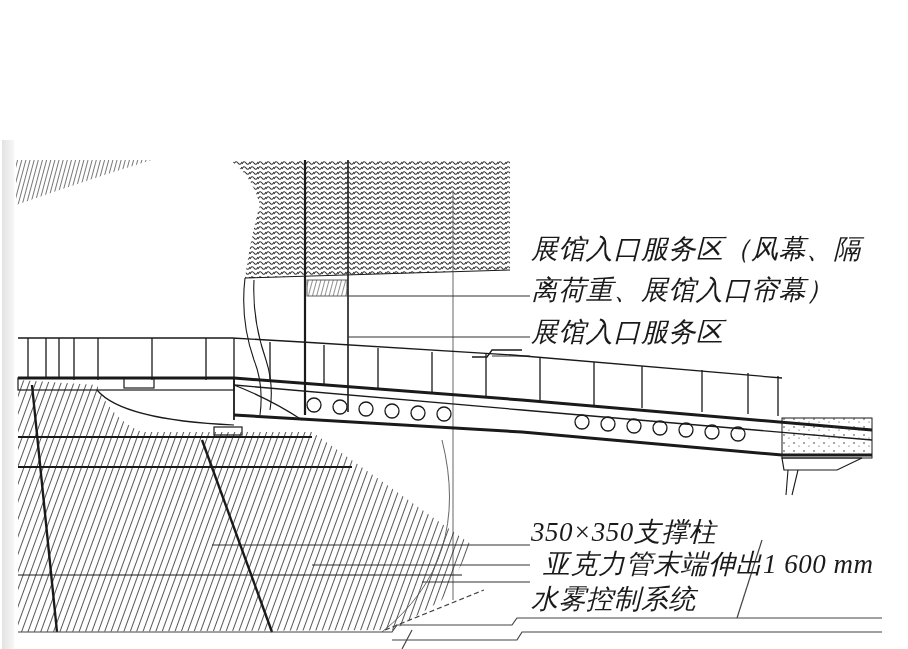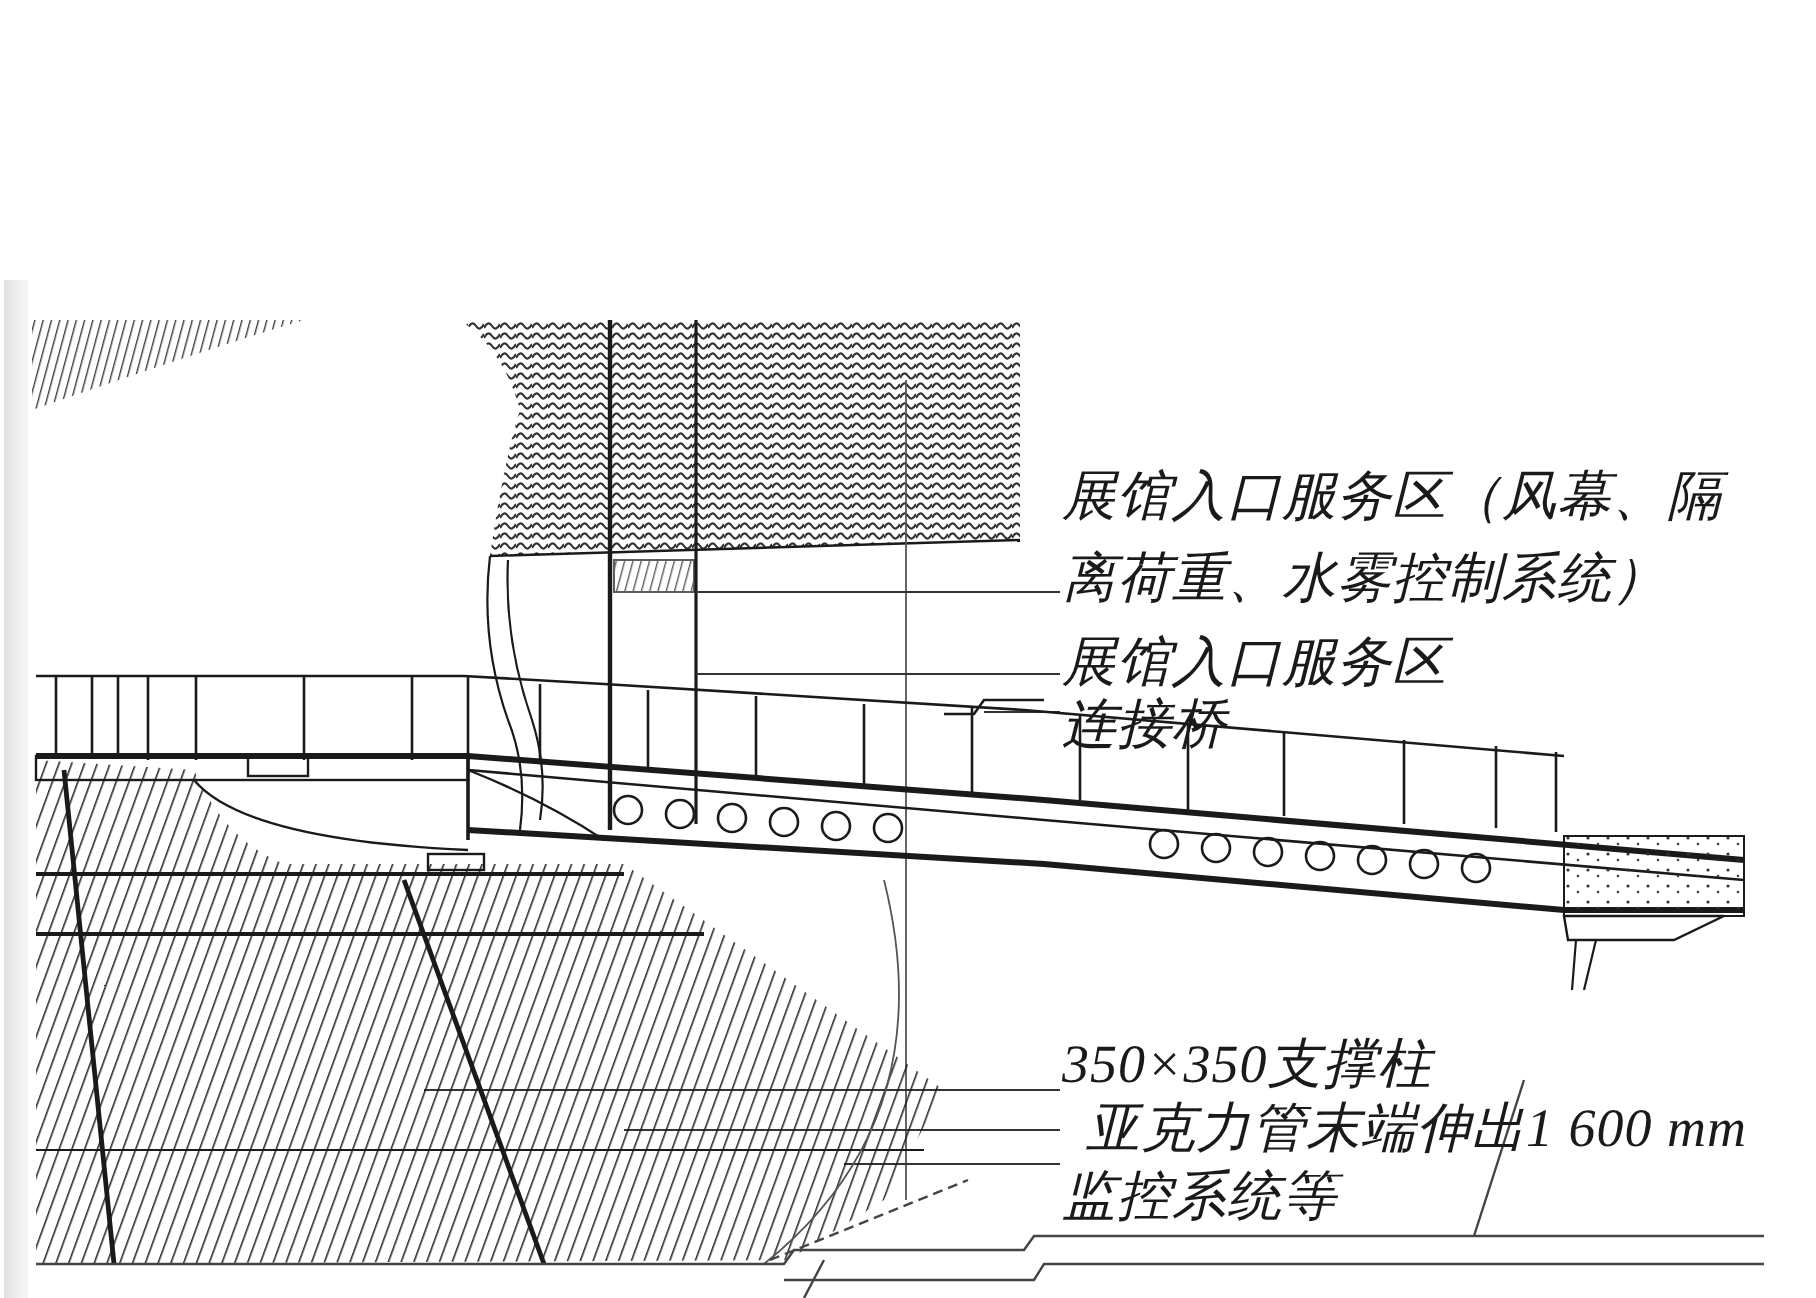--- a/index.html
+++ b/index.html
@@ -128,30 +128,27 @@
       <path d="M16 632 L390 632 L395 625 L510 625 L515 618 L880 618"></path>
       <path d="M390 640 L515 640 L520 632 L880 632"></path>
       <path d="M383 630 L482 590" stroke-dasharray="5 3"></path>
       <path d="M735 618 L760 540"></path>
       <path d="M400 649 L410 630"></path>
     </g>
   </svg>
 
   <div class="label" style="left:529px; top:233px;">
     <div>展馆入口服务区（风幕、隔</div>
-    <div style="margin-top:10px;">离荷重、水雾控制系统）</div>
+    <div style="margin-top:10px;">离荷重、展馆入口帘幕）</div>
   </div>
   <div class="label" style="left:529px; top:316px;">
     <div>展馆入口服务区</div>
-  </div>
-  <div class="label" style="left:529px; top:347px;">
-    <div>连接桥</div>
   </div>
   <div class="label serif-num" style="left:529px; top:517px;">
     <div>350×350支撑柱</div>
   </div>
   <div class="label serif-num" style="left:529px; top:549px;margin-left:12px;">
     <div>亚克力管末端伸出1 600 mm</div>
   </div>
   <div class="label" style="left:529px; top:583px;">
-    <div>监控系统等</div>
+    <div>水雾控制系统</div>
   </div>
 </div>
 
 </body></html>

